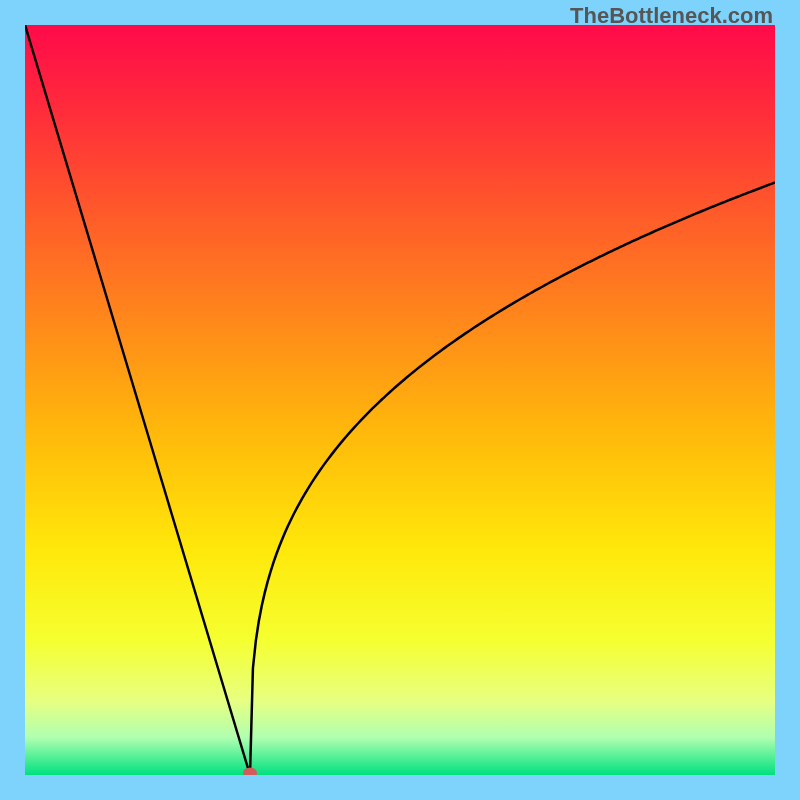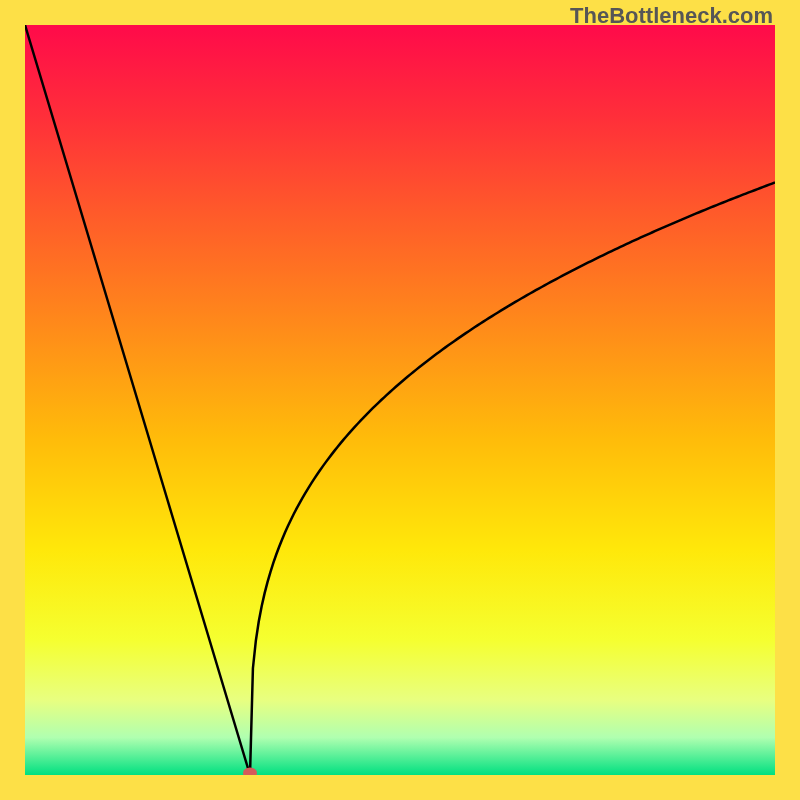--- a/index.html
+++ b/index.html
@@ -1,20 +1,20 @@
 <!DOCTYPE html>
 <html><head>
 <meta charset="utf-8">
 <style>
   * { margin: 0; padding: 0; box-sizing: border-box; }
   html, body { width: 800px; height: 800px; overflow: hidden; background: #000; }
   .outer {
     width: 800px;
     height: 800px;
-    background: #fde047;
+    background: #7dd3fc;
     position: relative;
   }
   .plot-area {
     position: absolute;
     left: 25px;
     top: 25px;
     width: 750px;
     height: 750px;
   }
   .gradient-bg {

